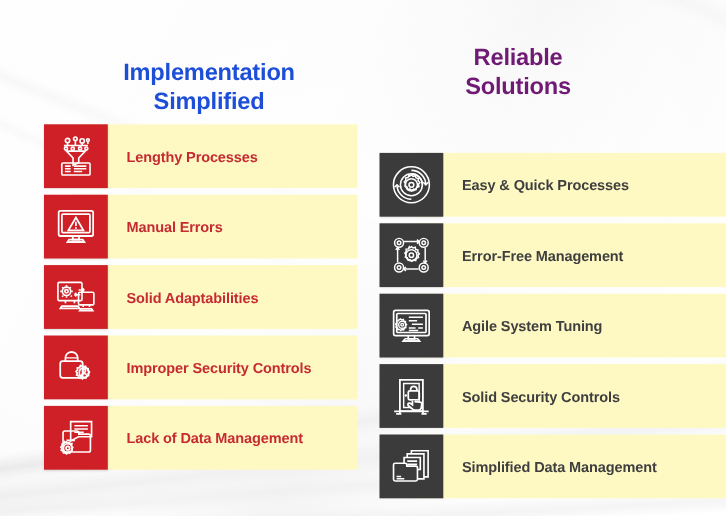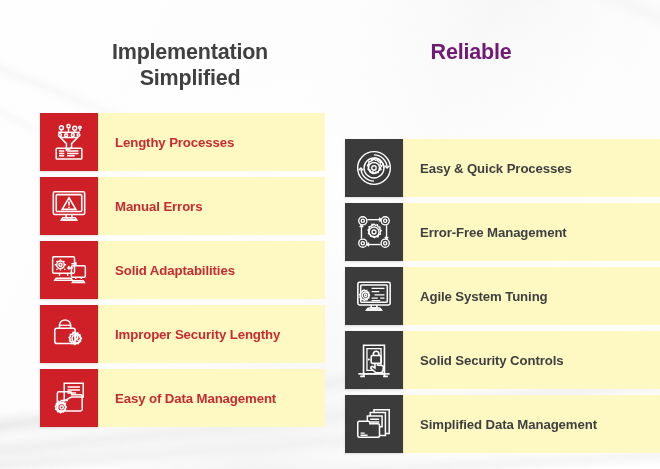--- a/index.html
+++ b/index.html
@@ -30,21 +30,21 @@
   #bg .vig{position:absolute;inset:0;background:radial-gradient(130% 110% at 50% 40%,rgba(255,255,255,.92) 0%,rgba(255,255,255,0) 70%);}
 
   
   #stage{position:absolute;inset:0;z-index:2;}
 
   .col-head{
     position:absolute;text-align:center;
     font-weight:bold;font-size:21.5px;line-height:26px;
     letter-spacing:-.2px;
   }
-  #head-left{left:40px;top:39px;width:300px;color:#404040;}
+  #head-left{left:40px;top:53px;width:300px;color:#1d4ed8;}
   #head-right{left:331px;top:39px;width:280px;color:#701a75;}
 
   .row{position:absolute;height:58px;}
   .row.left{left:40px;width:285px;}
   .row.right{left:345px;width:330px;margin-top:26px;}
 
   .bar{
     position:absolute;left:29px;right:0;top:0;height:58px;
     background:#fef9c3;
     display:flex;align-items:center;
@@ -83,20 +83,21 @@
 </div>
 
 <div id="stage">
 
   <div class="col-head" id="head-left">
     <div>Implementation</div>
     <div>Simplified</div>
   </div>
   <div class="col-head" id="head-right">
     <div>Reliable</div>
+    <div>Solutions</div>
   </div>
 
   <div class="row left" style="top:113px">
     <div class="bar">
       <span class="bar-label">Lengthy Processes</span>
     </div>
     <div class="ibox">
       <svg width="38" height="38" viewBox="0 0 40 40" fill="none" stroke="#fff" stroke-width="1.5">
         <circle cx="12" cy="5" r="2.1"></circle>
           <circle cx="19.5" cy="3.3" r="1.7"></circle>
@@ -147,41 +148,41 @@
         <rect x="22.5" y="15.5" width="14.7" height="12" rx="1.3"></rect>
         <path d="M27 27.5v2.1M33 27.5v2.1M24.8 31.2h10.2l1.2 1.9H23.6l1.2-1.9z"></path>
         <path d="M18.6 17.8h5.6M18.6 17.8l1.9-1.7M18.6 17.8l1.9 1.7"></path>
         <path d="M28 13.3h-5.4M28 13.3l-1.9-1.7M28 13.3l-1.9 1.7"></path>
       </svg>
     </div>
   </div>
 
   <div class="row left" style="top:305px">
     <div class="bar">
-      <span class="bar-label">Improper Security Lengthy</span>
+      <span class="bar-label">Improper Security Controls</span>
     </div>
     <div class="ibox">
       <svg width="38" height="38" viewBox="0 0 40 40" fill="none" stroke="#fff" stroke-width="1.6">
         <rect x="5" y="14" width="21.5" height="16" rx="2.4"></rect>
         <path d="M10 14v-3.6a5.9 5.9 0 0 1 11.7 0V14"></path>
         <path d="M10.2 10.8h11.3" stroke-width="1.2"></path>
         <path d="M22 18.5c2.6-.3 4.6.8 5.8 2.4" stroke-width="0" fill="none"></path>
         <g>
           <path d="M24.5 19.2l1.5-1 1.3 1.2 1.9-.5.6 1.7 1.9.5-.2 1.9 1.4 1.4-1.2 1.4.4 1.9-1.8.7-.7 1.8-1.9-.4-1.5 1.2-1.4-1.3-1.9.2-.5-1.9-1.7-.7.5-1.8-1-1.6 1.3-1.4-.1-1.9 1.9-.3.9-1.7z"></path>
           <circle cx="27.8" cy="25" r="4.6"></circle>
           <circle cx="27.8" cy="23.3" r="1.5"></circle>
           <path d="M24.9 28.4c.5-1.6 1.5-2.5 2.9-2.5s2.4.9 2.9 2.5" stroke-width="1.3"></path>
         </g>
       </svg>
     </div>
   </div>
 
   <div class="row left" style="top:369px">
     <div class="bar">
-      <span class="bar-label">Easy of Data Management</span>
+      <span class="bar-label">Lack of Data Management</span>
     </div>
     <div class="ibox">
       <svg width="38" height="38" viewBox="0 0 40 40" fill="none" stroke="#fff" stroke-width="1.5">
         <path d="M15 4.5h20v14.5H22.5L15 23v-4H15z"></path>
         <path d="M18.5 8.5h13M18.5 11.6h13M18.5 14.7h9"></path>
         <path d="M9.5 13.5h11.5c1 0 1.8.8 1.8 1.8v1.2h9.3c1 0 1.8.8 1.8 1.8v13.5c0 1-.8 1.8-1.8 1.8H9.5c-1 0-1.8-.8-1.8-1.8V15.3c0-1 .8-1.8 1.8-1.8z"></path>
         <path d="M11 22.5h8M11 25.5h6"></path>
         <g>
           <path d="M9.5 24.8l1.3-.9 1.2 1 1.7-.5.5 1.6 1.7.5-.2 1.7 1.3 1.2-1.1 1.3.4 1.7-1.6.6-.6 1.7-1.7-.4-1.4 1.1-1.2-1.2-1.7.2-.5-1.7-1.6-.7.5-1.6-.9-1.5 1.2-1.2-.1-1.7 1.7-.3.8-1.6z"></path>
           <circle cx="12.3" cy="29.9" r="4.2"></circle>

